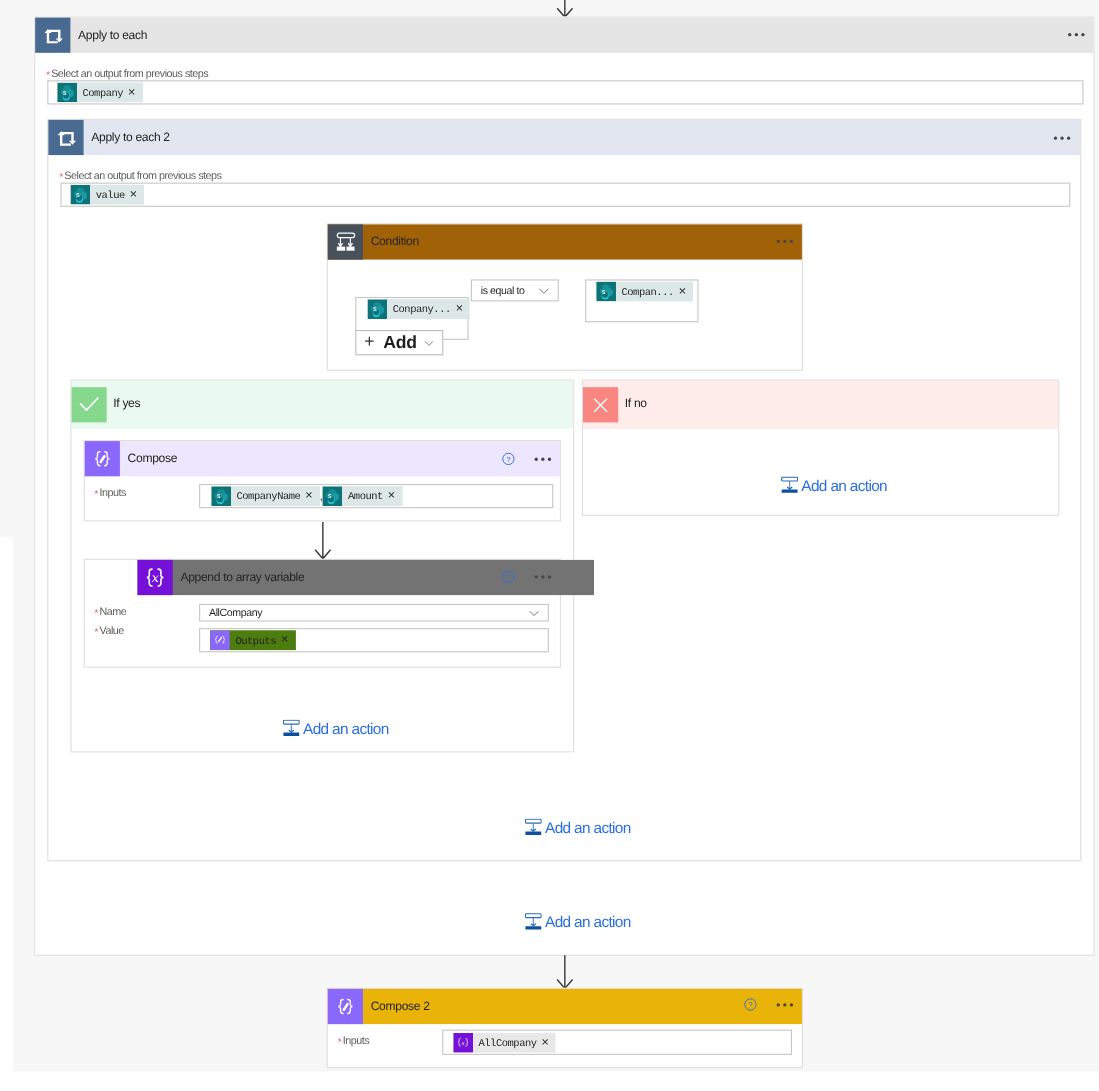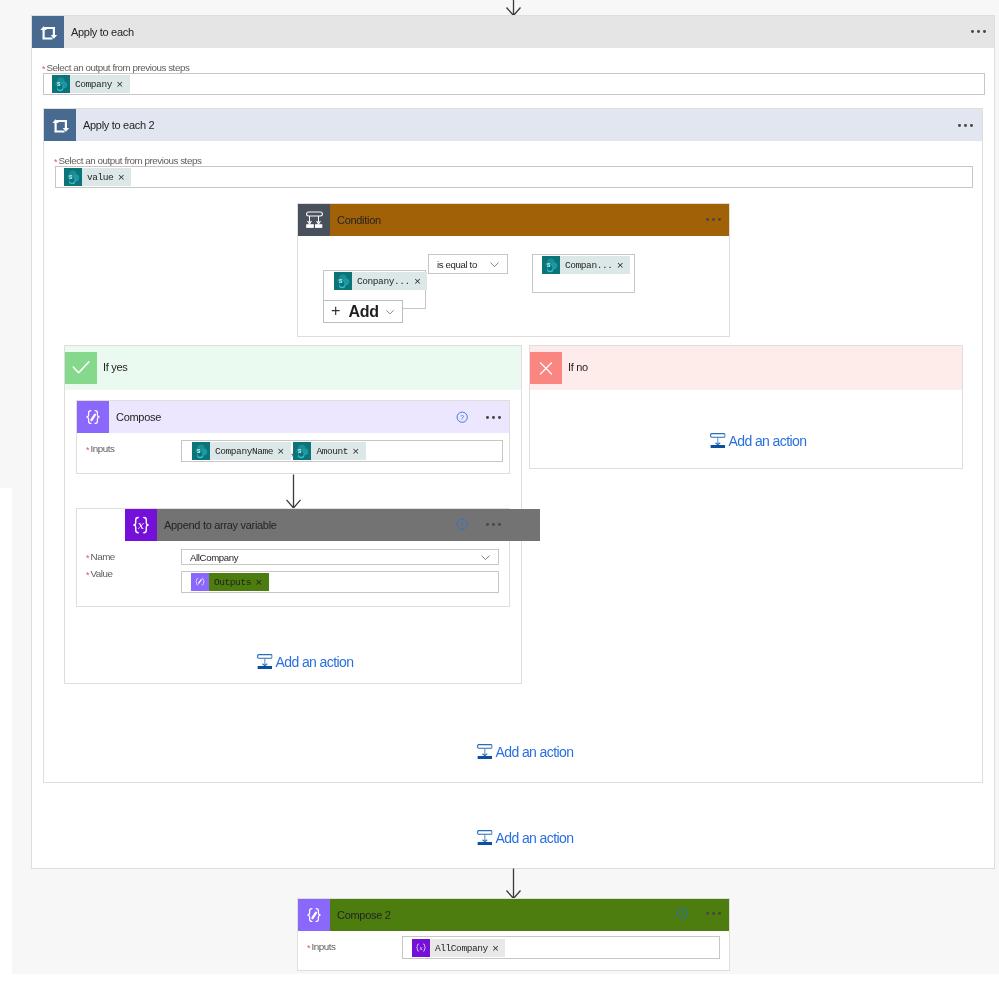--- a/index.html
+++ b/index.html
@@ -356,21 +356,21 @@
       <use href="#sym-insert"></use>
     </svg>
   <span class="lbl">Add an action</span>
 </div>
 
 <svg class="abs" style="left:505px;top:868px;width:18px;height:32px" viewBox="0 0 18 32">
   <path d="M8.5 0.5v29.5M1.5 22.5L8.5 30.5 15.5 22.5" stroke="#3b3a39" stroke-width="1.3" fill="none" stroke-linecap="butt" stroke-linejoin="miter"></path>
 </svg>
 
 <div class="card" style="left:297px;top:898px;width:433px;height:73px;"></div>
-<div class="cardhdr" style="left:298px;top:899px;width:431px;background:#4d7c0f;">
+<div class="cardhdr" style="left:298px;top:899px;width:431px;background:#eab308;">
   <div class="iconbox" style="background:#8a68fc;">
     <svg width="32" height="32">
         <use href="#sym-compose"></use>
       </svg>
   </div>
   <div class="cardtitle">Compose 2</div>
 </div>
 <svg class="abs" width="12.4" height="12.4" style="left:676px;top:907px;">
     <use href="#sym-help"></use>
   </svg>

